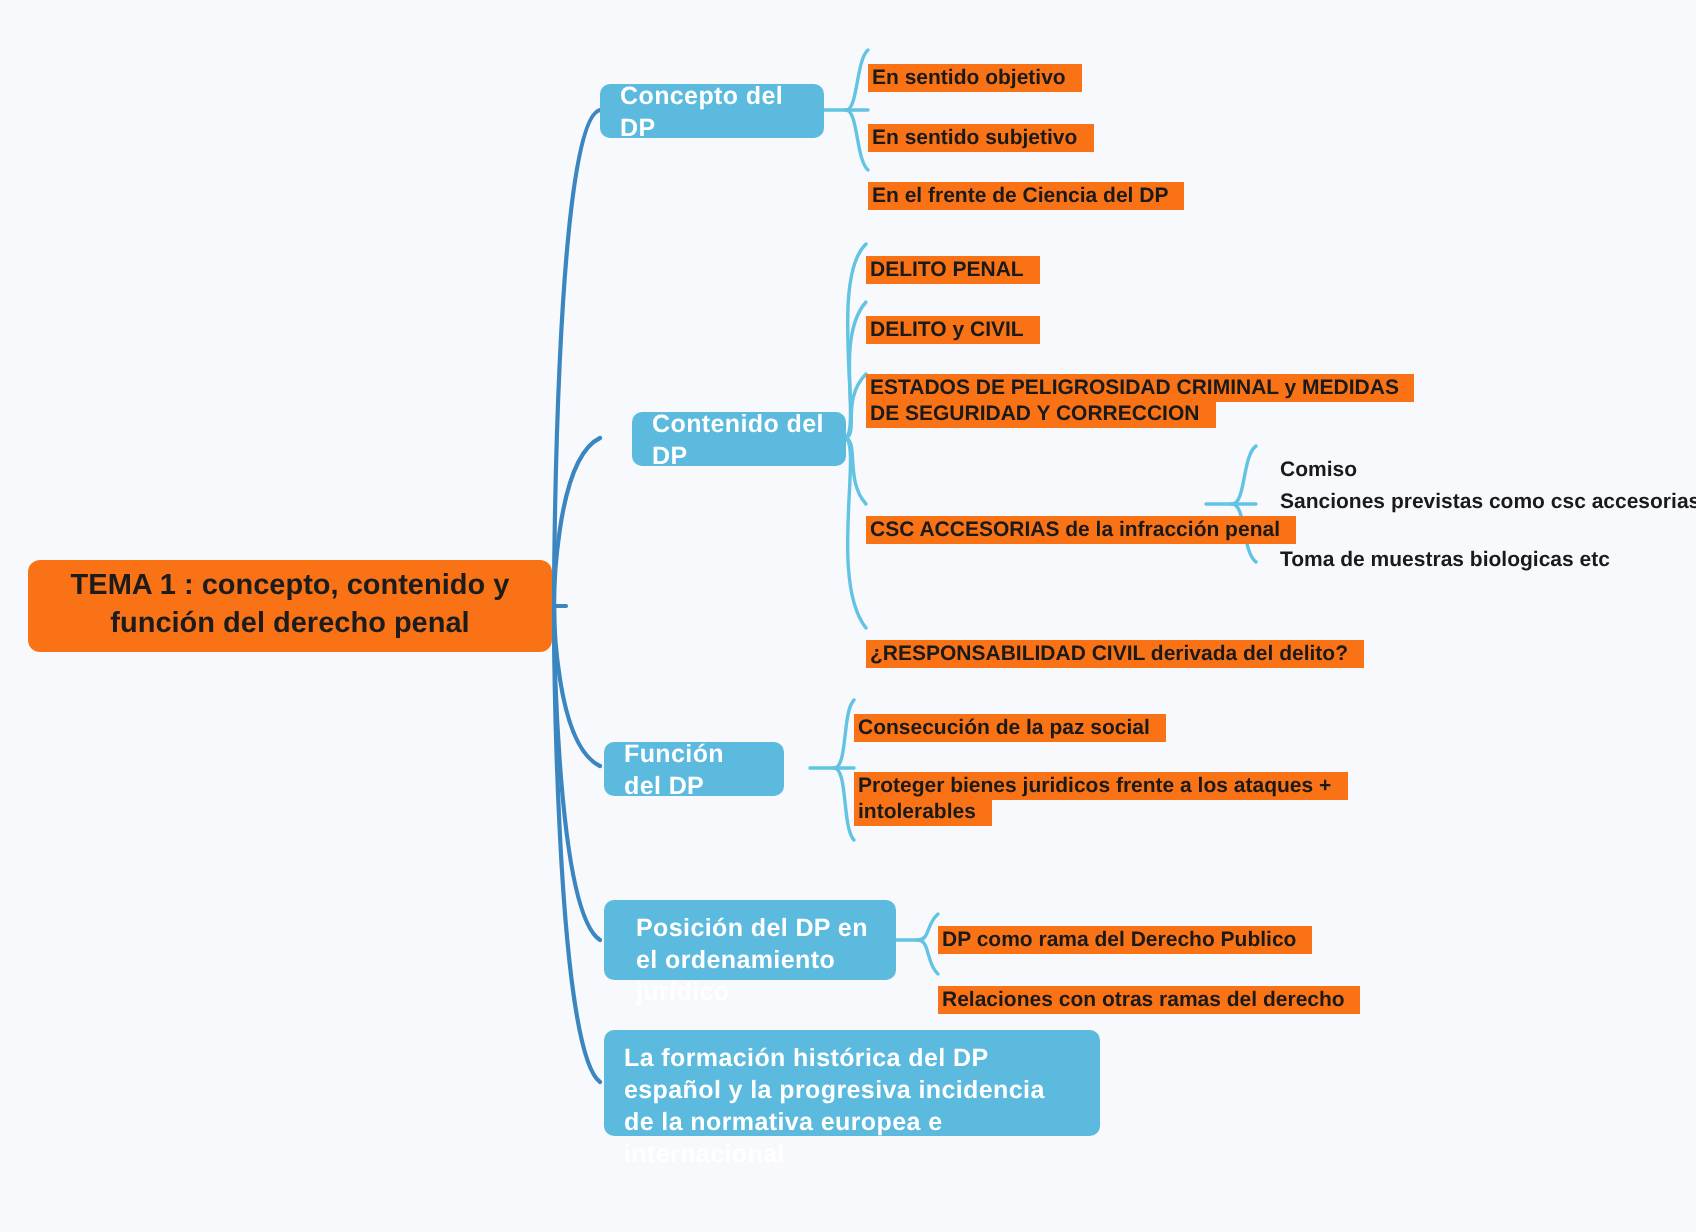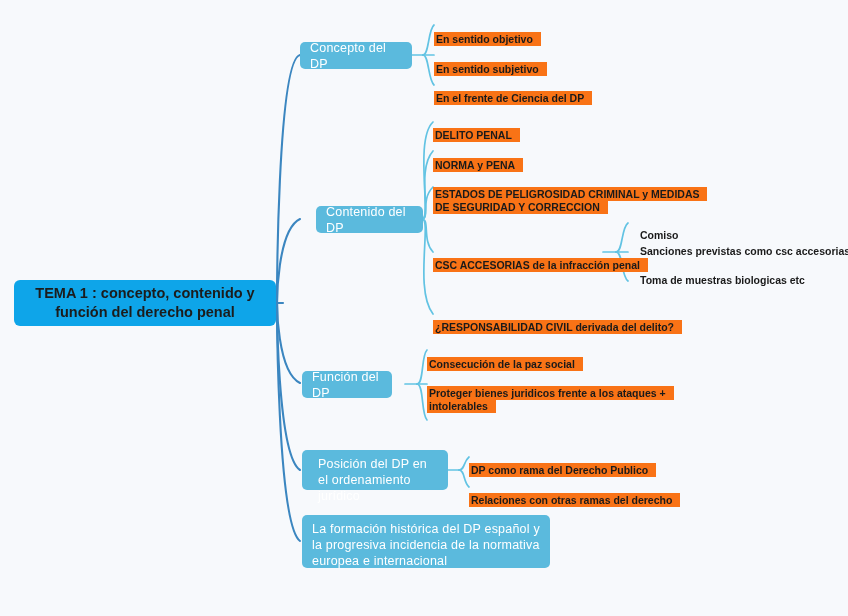--- a/index.html
+++ b/index.html
@@ -24,24 +24,25 @@
   #edges {
     position: absolute;
     left: 0; top: 0;
     width: 848px;
     height: 616px;
     pointer-events: none;
   }
   .node {
     position: absolute;
     box-sizing: border-box;
+    font-weight: bold;
   }
   
   .root-node {
-    background: #0ea5e9;
+    background: #f97316;
     border-radius: 6px;
     color: #1c1c1c;
     font-weight: bold;
     font-size: 14.5px;
     line-height: 19px;
     text-align: center;
     display: flex;
     align-items: center;
     justify-content: center;
     padding: 6px 10px;
@@ -148,21 +149,21 @@
     <span class="hl">En el frente de Ciencia del DP</span>
   </div>
 
   <div class="node branch-node" style="left:316px; top:206px; width:107px; height:27px;">
     <span>Contenido del DP</span>
   </div>
   <div class="leaf" style="left:433px; top:115px;">
     <span class="hl">DELITO PENAL</span>
   </div>
   <div class="leaf" style="left:433px; top:145px;">
-    <span class="hl">NORMA y PENA</span>
+    <span class="hl">DELITO y CIVIL</span>
   </div>
   <div class="leaf" style="left:433px; top:174px;">
     <span class="hl">ESTADOS DE PELIGROSIDAD CRIMINAL y MEDIDAS
 DE SEGURIDAD Y CORRECCION</span>
   </div>
   <div class="leaf" style="left:433px; top:245px;">
     <span class="hl">CSC ACCESORIAS de la infracción penal</span>
   </div>
   <div class="leaf" style="left:433px; top:307px;">
     <span class="hl">¿RESPONSABILIDAD CIVIL derivada del delito?</span>

